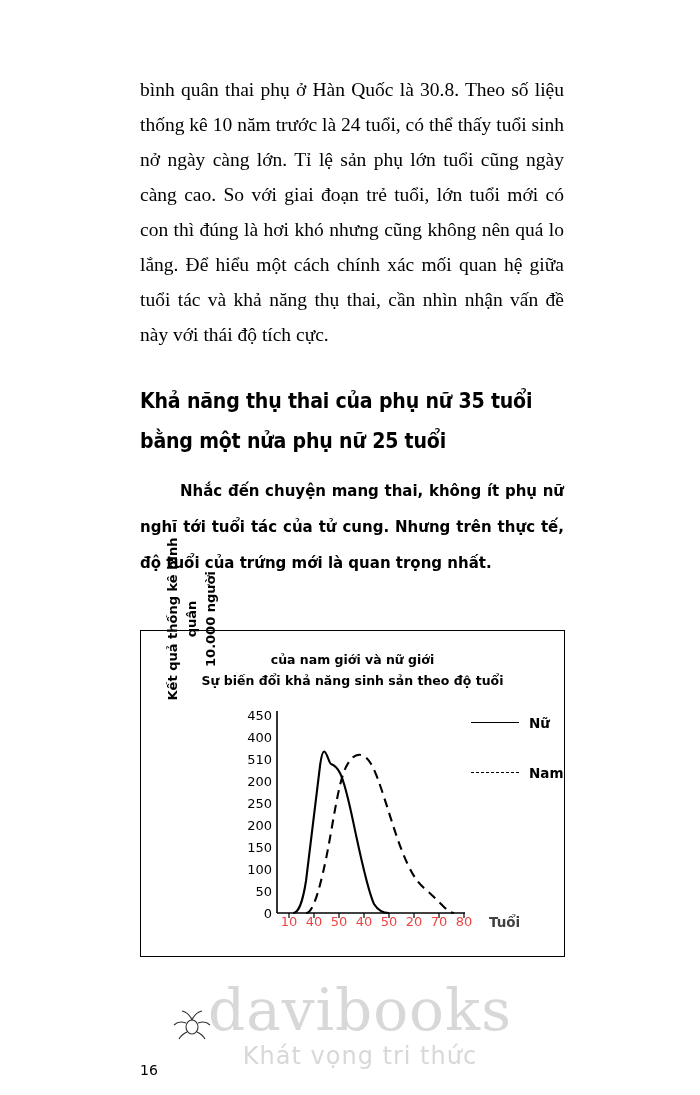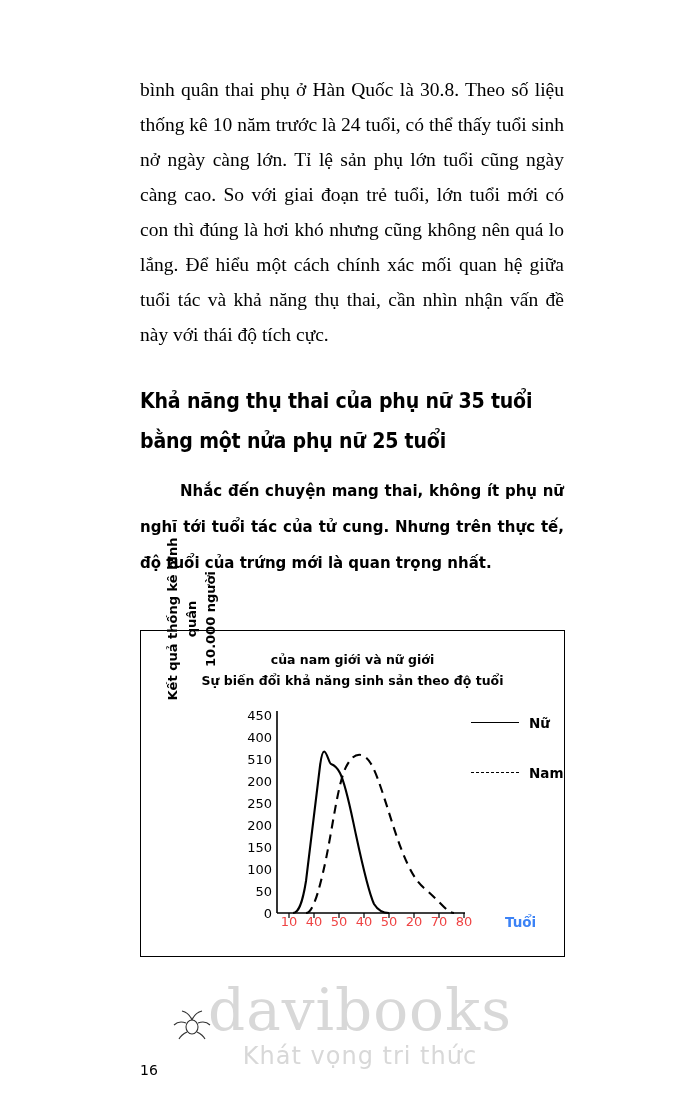--- a/index.html
+++ b/index.html
@@ -136,26 +136,26 @@
     font-size: 13px;
     color: #ef4444;
   }
   .xticklabels span {
     position: absolute;
     transform: translateX(-50%);
     white-space: nowrap;
   }
   .x-axis-title {
     position: absolute;
-    left: 364px;
+    left: 348px;
     top: 283px;
     font-family: "DejaVu Sans", sans-serif;
     font-size: 13.5px;
     font-weight: bold;
-    color: #3b82f6;
+    color: #404040;
   }
   .legend {
     position: absolute;
     left: 330px;
     top: 82px;
     width: 90px;
     font-family: "DejaVu Sans", sans-serif;
     font-size: 13.5px;
     font-weight: bold;
     color: #000;

